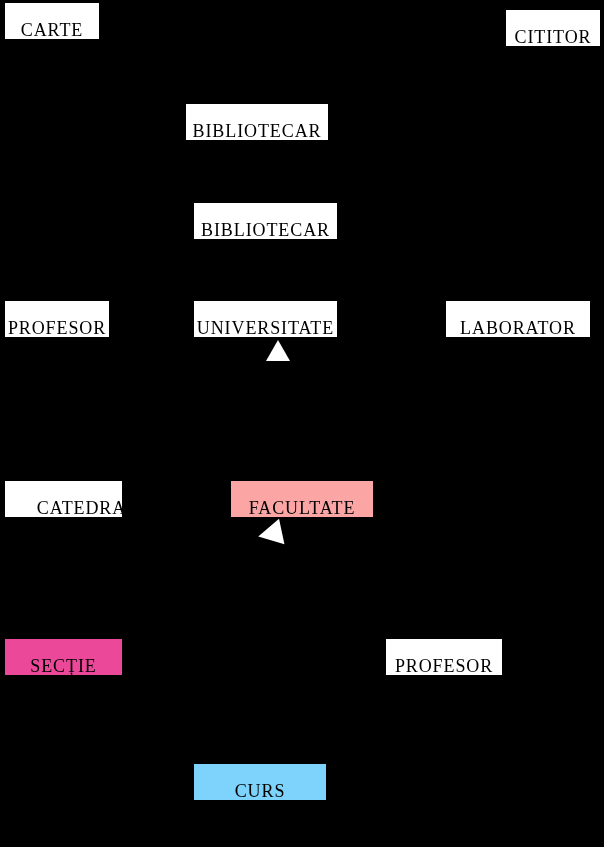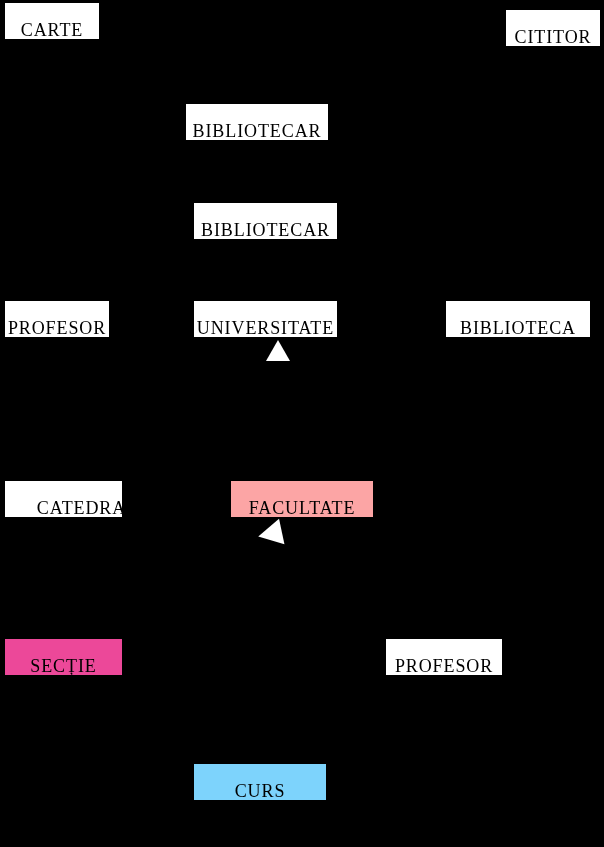--- a/index.html
+++ b/index.html
@@ -67,21 +67,21 @@
     <div class="node" style="left: 194px; top: 203px; width: 143px; height: 36px; background: rgb(255, 255, 255); color: rgb(0, 0, 0);">
       <span class="node-label">BIBLIOTECAR</span>
     </div>
     <div class="node" style="left: 5px; top: 301px; width: 104px; height: 36px; background: #ffffff; color: rgb(0, 0, 0);">
       <span class="node-label">PROFESOR</span>
     </div>
     <div class="node" style="left: 194px; top: 301px; width: 143px; height: 36px; background: rgb(255, 255, 255); color: rgb(0, 0, 0);">
       <span class="node-label">UNIVERSITATE</span>
     </div>
     <div class="node" style="left: 446px; top: 301px; width: 144px; height: 36px; background: rgb(255, 255, 255); color: rgb(0, 0, 0);">
-      <span class="node-label">BIBLIOTECA</span>
+      <span class="node-label">LABORATOR</span>
     </div>
     <div class="node" style="left: 5px; top: 481px; width: 117px; height: 36px; background: rgb(255, 255, 255); color: rgb(0, 0, 0); padding-left: 36px;">
       <span class="node-label">CATEDRA</span>
     </div>
     <div class="node" style="left: 231px; top: 481px; width: 142px; height: 36px; background: #fca5a5; color: rgb(0, 0, 0);">
       <span class="node-label">FACULTATE</span>
     </div>
     <div class="node" style="left: 5px; top: 639px; width: 117px; height: 36px; background: #ec4899; color: rgb(0, 0, 0);">
       <span class="node-label">SECȚIE</span>
     </div>

